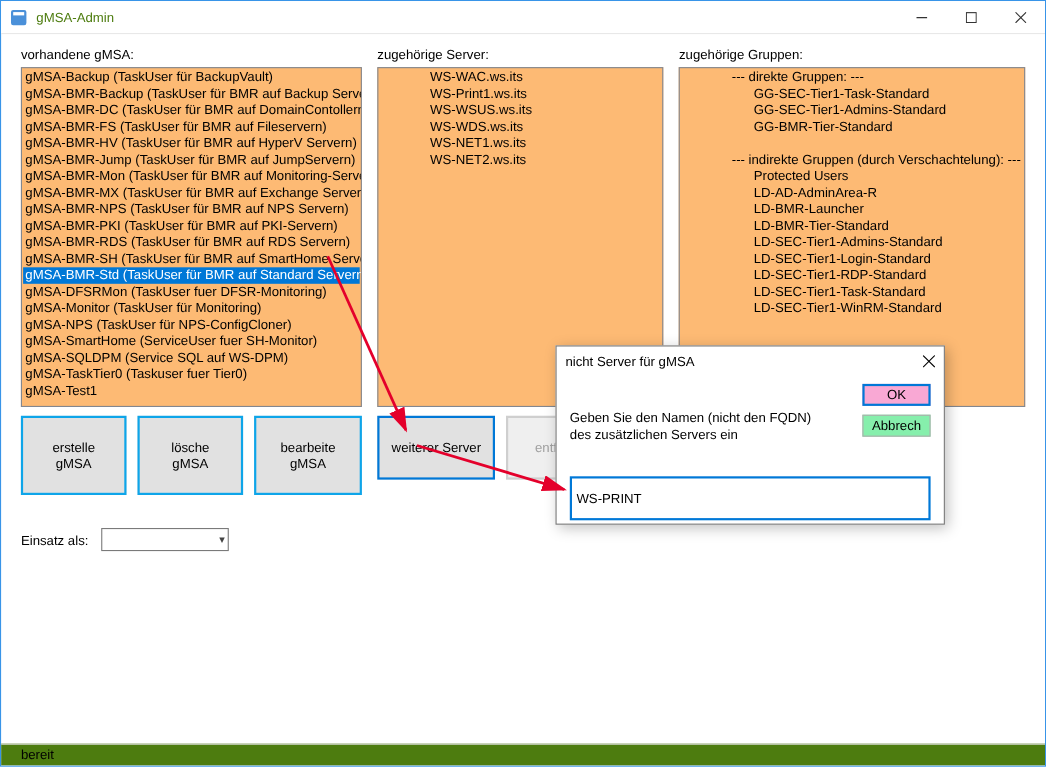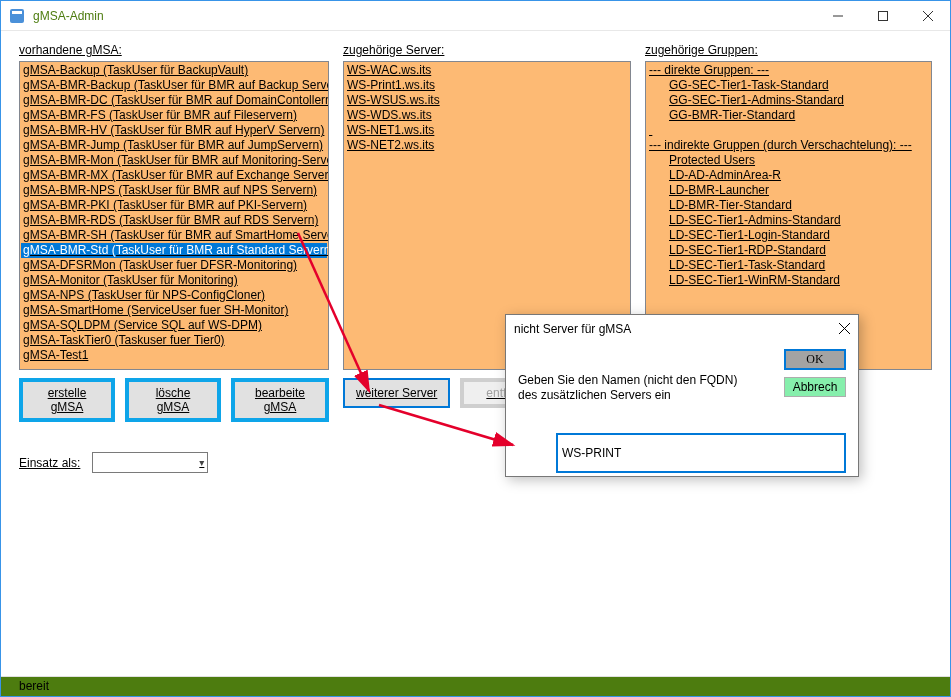--- a/index.html
+++ b/index.html
@@ -30,21 +30,21 @@
   display: flex; align-items: center; justify-content: center;
   color: #555;
 }
 
 .content {
   position: absolute;
   top: 30px; left: 0; right: 0; bottom: 20px;
   padding: 12px 18px 0 18px;
 }
 
-.columns { display: flex; gap: 14px; text-decoration: underline; }
+.columns { display: flex; gap: 14px; }
 .col { display: flex; flex-direction: column; }
 .col1 { width: 310px; }
 .col2 { width: 288px; }
 .col3 { flex: 1; }
 
 .col-label { font-size: 12px; color: #000; margin-bottom: 4px; }
 
 .listbox {
   border: 1px solid #828790;
   background: #fdba74;
@@ -56,28 +56,28 @@
   padding: 0 2px;
   font-size: 12px;
   line-height: 15px;
   white-space: nowrap;
   cursor: default;
 }
 .listbox .item.selected {
   background: #0078d7;
   color: #fff;
 }
-.glist .item, .slist .item { line-height: 15px; }
+.glist .item, .slist .item { line-height: 15px; margin-left: 44px; }
 .indent { padding-left: 22px !important; }
 
 .btnrow { display: flex; gap: 10px; margin-top: 8px; }
 .btn {
   background: #e1e1e1;
-  border: 4px solid #0ea5e9;
-  padding: 4px 12px;
+  border: 2px solid #0ea5e9;
+  padding: 20px 12px;
   font-size: 12px;
   font-family: inherit;
   min-width: 96px;
   text-align: center;
   cursor: default;
 }
 .btn.focused {
   border: 2px solid #0078d7;
   padding: 3px 11px;
 }
@@ -126,39 +126,38 @@
 .dialog .dbody {
   position: relative;
   padding: 10px 12px;
   height: calc(100% - 28px);
 }
 .dialog .dmsg { font-size: 12px; width: 230px; line-height: 15px; margin-top: 20px; }
 .dialog .dok {
   position: absolute; right: 12px; top: 6px;
   width: 62px;
   border: 2px solid #0078d7;
-  background: #a3a3a3;
-  font-size: 12px; font-family: Liberation Serif, serif;
+  background: #f9a8d4;
+  font-size: 12px; font-family: Liberation Sans, sans-serif;
   padding: 1px 0;
 }
 .dialog .dcancel {
   position: absolute; right: 12px; top: 34px;
   width: 62px;
   border: 1px solid #adadad;
   background: #86efac;
   font-size: 12px; font-family: inherit;
   padding: 2px 0;
 }
 .dialog .dinput {
   position: absolute; left: 12px; right: 12px; top: 90px;
   height: 24px;
   border: 2px solid #0078d7;
   font-size: 12px; font-family: inherit;
   padding: 18px 4px;
-  margin-left: 38px;
 }
 
 
 .arrows {
   position: absolute;
   top: 30px; left: 0;
   pointer-events: none;
 }
 </style>
 </head>

